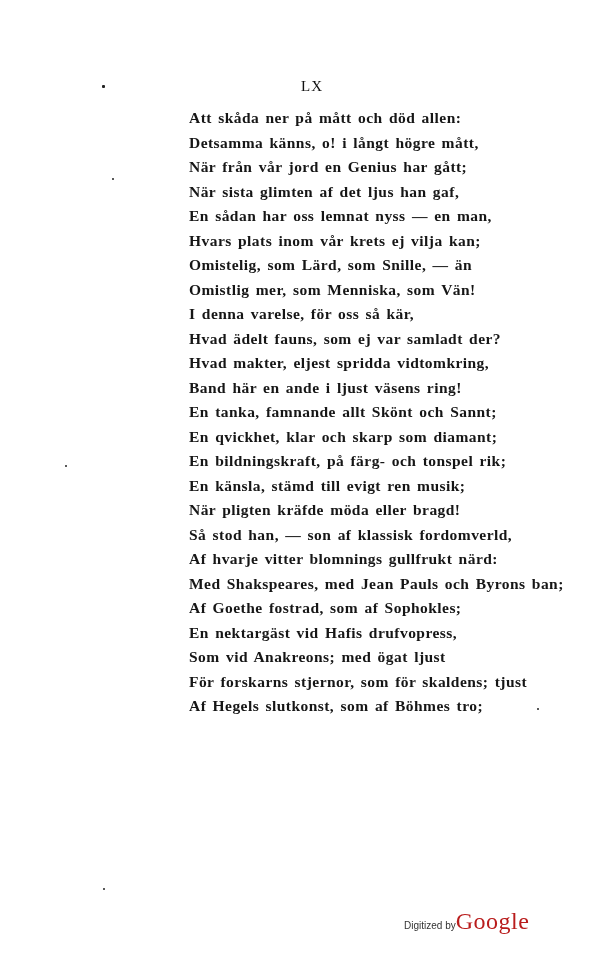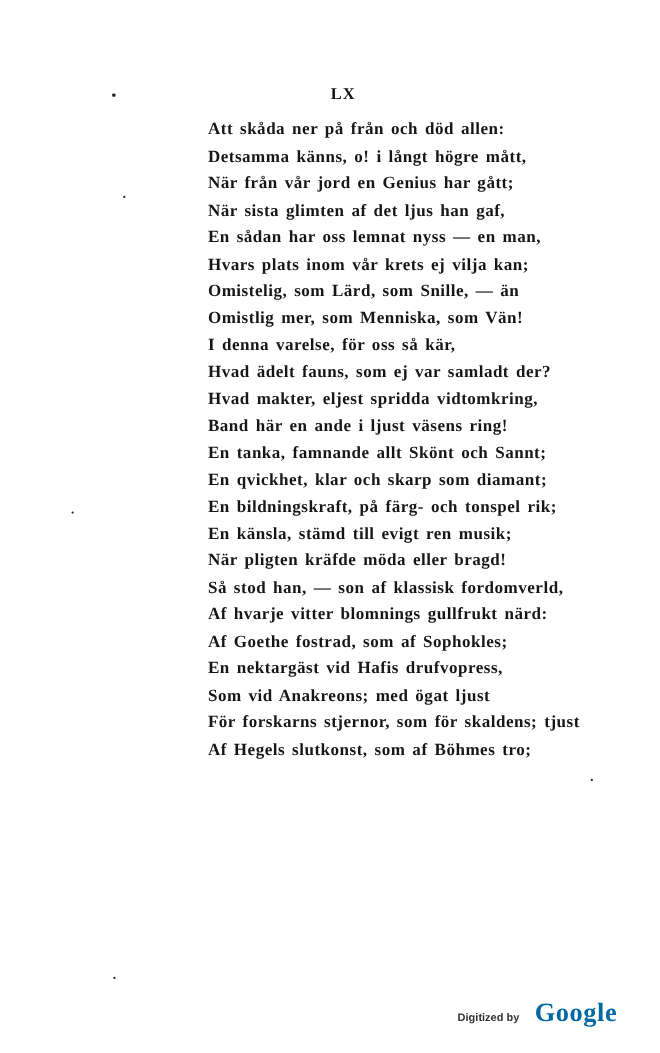--- a/index.html
+++ b/index.html
@@ -17,21 +17,21 @@
     }
     .page-number {
       position: absolute;
       top: 78px;
       left: 0;
       width: 100%;
       text-align: center;
       padding-left: 24px;
       box-sizing: border-box;
       font-family: "Liberation Serif", serif;
-      font-weight: bold;
+      font-weight: normal;
       font-size: 15px;
       letter-spacing: 1px;
     }
     .poem {
       position: absolute;
       top: 106px;
       left: 189px;
       margin: 0;
       padding: 0;
       list-style: none;
@@ -48,63 +48,63 @@
       color: #161616;
     }
     .speck {
       position: absolute;
       background: #222;
       border-radius: 1px;
     }
     .footer {
       position: absolute;
       top: 908px;
-      left: 416px;
+      left: 404px;
       display: flex;
       align-items: baseline;
-      gap: 14px;
-      font-weight: bold;
+      gap: 0;
     }
     .footer .digitized {
       font-family: "Liberation Sans", sans-serif;
       font-size: 10px;
       color: #333;
     }
     .footer .google {
       font-family: "Liberation Serif", serif;
       font-size: 24px;
-      color: #0369a1;
+      color: #b91c1c;
       letter-spacing: 0.5px;
     }
   </style>
 </head>
 <body>
 
 <div class="page-number">LX</div>
 
 <div class="poem">
-  <div class="line">Att skåda ner på från och död allen:</div>
+  <div class="line">Att skåda ner på mått och död allen:</div>
   <div class="line">Detsamma känns, o! i långt högre mått,</div>
   <div class="line">När från vår jord en Genius har gått;</div>
   <div class="line">När sista glimten af det ljus han gaf,</div>
   <div class="line">En sådan har oss lemnat nyss — en man,</div>
   <div class="line">Hvars plats inom vår krets ej vilja kan;</div>
   <div class="line">Omistelig, som Lärd, som Snille, — än</div>
   <div class="line">Omistlig mer, som Menniska, som Vän!</div>
   <div class="line">I denna varelse, för oss så kär,</div>
   <div class="line">Hvad ädelt fauns, som ej var samladt der?</div>
   <div class="line">Hvad makter, eljest spridda vidtomkring,</div>
   <div class="line">Band här en ande i ljust väsens ring!</div>
   <div class="line">En tanka, famnande allt Skönt och Sannt;</div>
   <div class="line">En qvickhet, klar och skarp som diamant;</div>
   <div class="line">En bildningskraft, på färg- och tonspel rik;</div>
   <div class="line">En känsla, stämd till evigt ren musik;</div>
   <div class="line">När pligten kräfde möda eller bragd!</div>
   <div class="line">Så stod han, — son af klassisk fordomverld,</div>
   <div class="line">Af hvarje vitter blomnings gullfrukt närd:</div>
+  <div class="line">Med Shakspeares, med Jean Pauls och Byrons ban;</div>
   <div class="line">Af Goethe fostrad, som af Sophokles;</div>
   <div class="line">En nektargäst vid Hafis drufvopress,</div>
   <div class="line">Som vid Anakreons; med ögat ljust</div>
   <div class="line">För forskarns stjernor, som för skaldens; tjust</div>
   <div class="line">Af Hegels slutkonst, som af Böhmes tro;</div>
 </div>
 
 <div class="speck" style="left:102px;top:85px;width:3px;height:3px;"></div>
 <div class="speck" style="left:112px;top:178px;width:2px;height:2px;"></div>
 <div class="speck" style="left:65px;top:465px;width:2px;height:2px;"></div>

